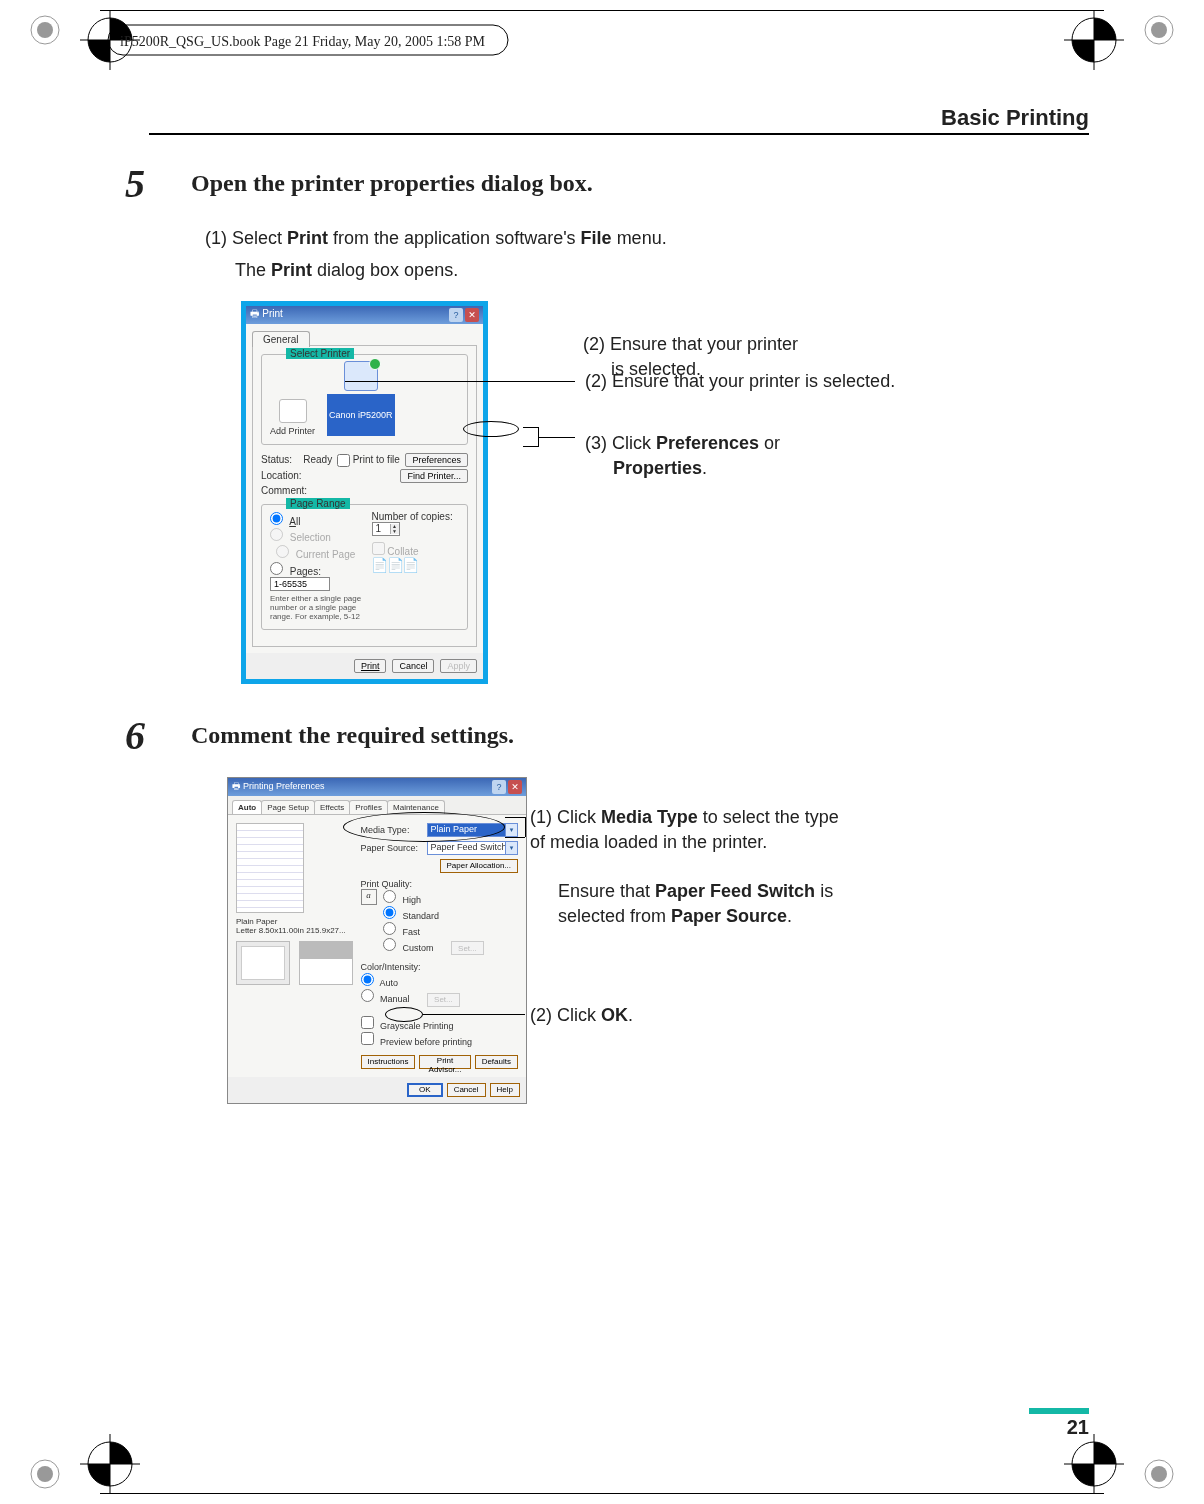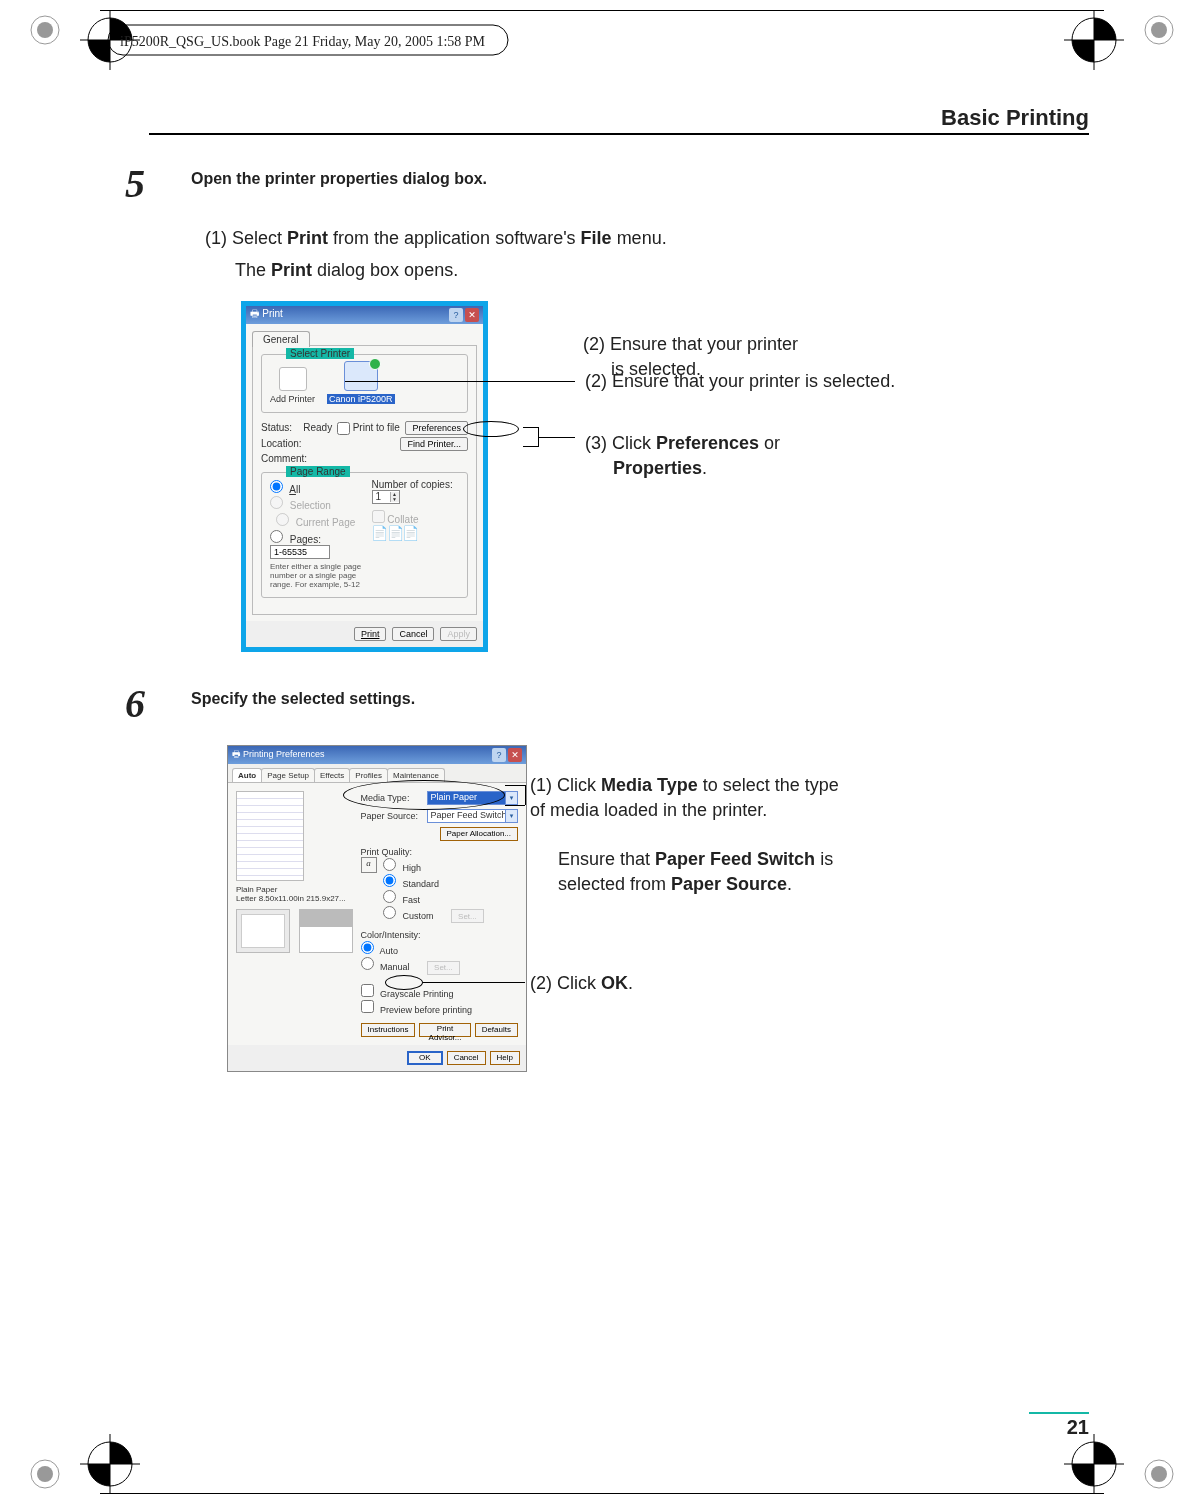--- a/index.html
+++ b/index.html
@@ -46,21 +46,21 @@
       font-size: 22px;
       padding-bottom: 2px;
       width: 940px;
       text-align: right;
     }
 
     .content { position: absolute; top: 160px; left: 125px; right: 110px; }
 
     .step { display: flex; align-items: flex-start; gap: 24px; margin-bottom: 18px; }
     .step-num { font-size: 40px; font-weight: bold; font-style: italic; width: 42px; font-family: Georgia, "Times New Roman", serif; }
-    .step-title { font-size: 16px; font-weight: 600; margin-top: 10px; }
+    .step-title { font-size: 24px; font-weight: 600; margin-top: 10px; font-family: Liberation Serif, serif; }
 
     .substeps { margin-left: 80px; margin-top: 10px; font-size: 18px; line-height: 1.55; }
     .substeps .line { margin-bottom: 4px; }
     .substeps .indent { margin-left: 30px; display: block; }
 
     .screenshot-block { position: relative; margin-left: 100px; margin-top: 16px; margin-bottom: 28px; }
 
     
     .print-dialog {
       width: 247px; border: 5px solid #0ea5e9; background: #efefef; font-size: 10px; font-family: Tahoma, sans-serif; color: #333; margin-left: 16px;
@@ -119,21 +119,21 @@
     .pref-footer { display:flex; justify-content:flex-end; gap:4px; padding:6px; }
     .pref-footer .pref-btn-s.hl { border:2px solid #2a64c8; padding:0 10px; }
 
     .callout { position:absolute; font-size:18px; line-height:1.4; }
     .callout .sub { margin-left: 28px; display:block; }
 
     .lead-line { position:absolute; background:#000; height:1px; }
     .lead-v { position:absolute; background:#000; width:1px; }
     .lead-bracket { position:absolute; border-top:1px solid #000; border-bottom:1px solid #000; border-right:1px solid #000; }
 
-    .page-num { position:absolute; bottom: 65px; right: 115px; font-weight:bold; font-size:20px; border-top:2px solid #14b8a6; padding-top:2px; width:60px; text-align:right; }
+    .page-num { position:absolute; bottom: 65px; right: 115px; font-weight:bold; font-size:20px; border-top:6px solid #14b8a6; padding-top:2px; width:60px; text-align:right; }
 
     .oval { position:absolute; border:1.5px solid #000; border-radius:50%; pointer-events:none; }
   </style>
 </head>
 <body>
 
 <div class="reg-mark reg-tl"><svg viewBox="0 0 40 40">
       <circle cx="20" cy="20" r="14" fill="none" stroke="#999" stroke-width="1"></circle>
       <circle cx="20" cy="20" r="8" fill="#999"></circle>
     </svg></div>
@@ -214,21 +214,21 @@
         <div class="pd-box">
           <div class="pd-group">
             <span class="pd-group-label">Select Printer</span>
             <div class="pd-printers">
               <div class="pd-printer">
                 <div class="pd-printer-icon"></div>
                 <span>Add Printer</span>
               </div>
               <div class="pd-printer">
                 <div class="pd-printer-icon selected"></div>
-                <span style="background:#2a64c8;color:#fff;padding:0 2px;">Canon iP5200R</span>
+                <span style="background:#2a64c8;color:#fff;padding:16px 2px;">Canon iP5200R</span>
               </div>
             </div>
           </div>
           <div class="pd-status-row">
             <span><span>Status:</span>&nbsp;&nbsp;&nbsp;&nbsp;<span>Ready</span></span>
             <span><input type="checkbox" class="pd-check" style=""> <span>Print to file</span> &nbsp;<button class="pd-btn">Preferences</button></span>
           </div>
           <div class="pd-status-row">
             <span>Location:</span>
             <button class="pd-btn">Find Printer...</button>
@@ -281,21 +281,21 @@
       <span>(3) Click </span><b>Preferences</b><span> or </span><br>
       <span class="sub"><b>Properties</b><span>.</span></span>
     </div>
   </div>
 
   <style>
   </style>
 
   <div class="step">
     <div class="step-num">6</div>
-    <div class="step-title">Specify the selected settings.</div>
+    <div class="step-title">Comment the required settings.</div>
   </div>
 
   <div class="screenshot-block" style="margin-left:80px;padding-left:22px;">
     <div class="pref-dialog">
       <div class="pd-title">
         <span><span>🖶 </span><span>Printing Preferences</span></span>
         <span class="icons"><span class="q">?</span><span>✕</span></span>
       </div>
       <div class="pref-tabs">
         <span class="pref-tab active">Auto</span>

